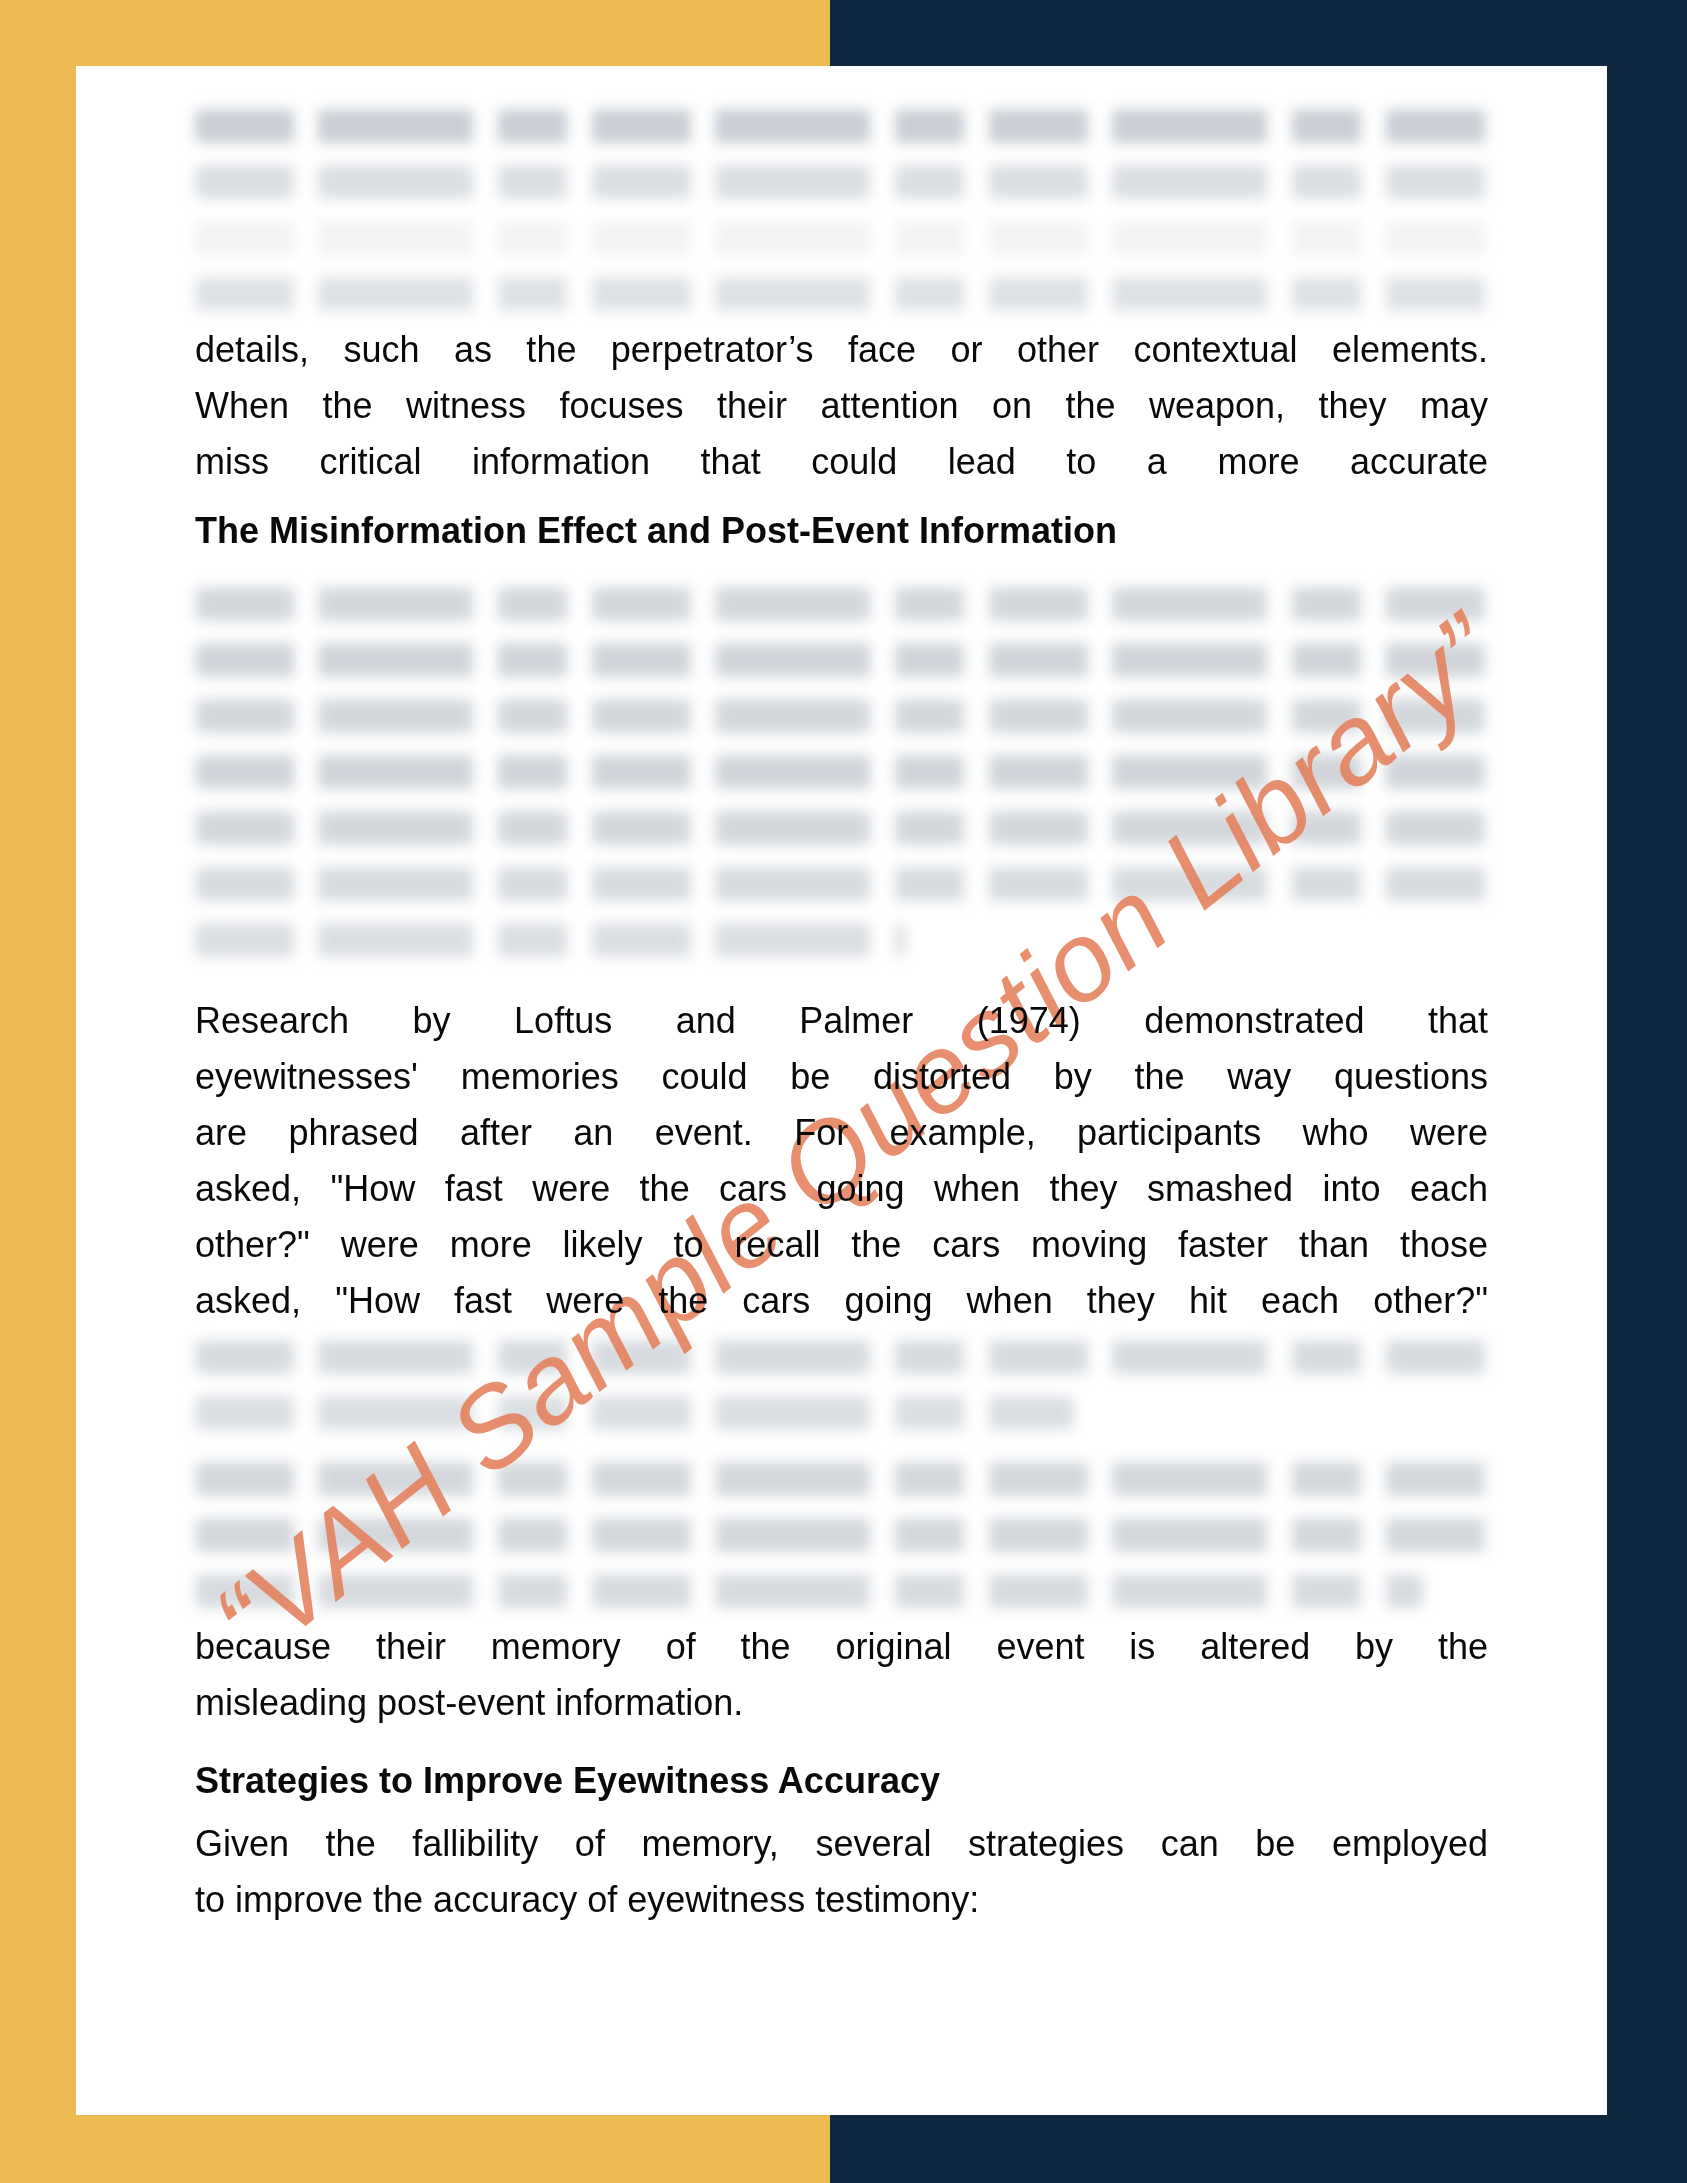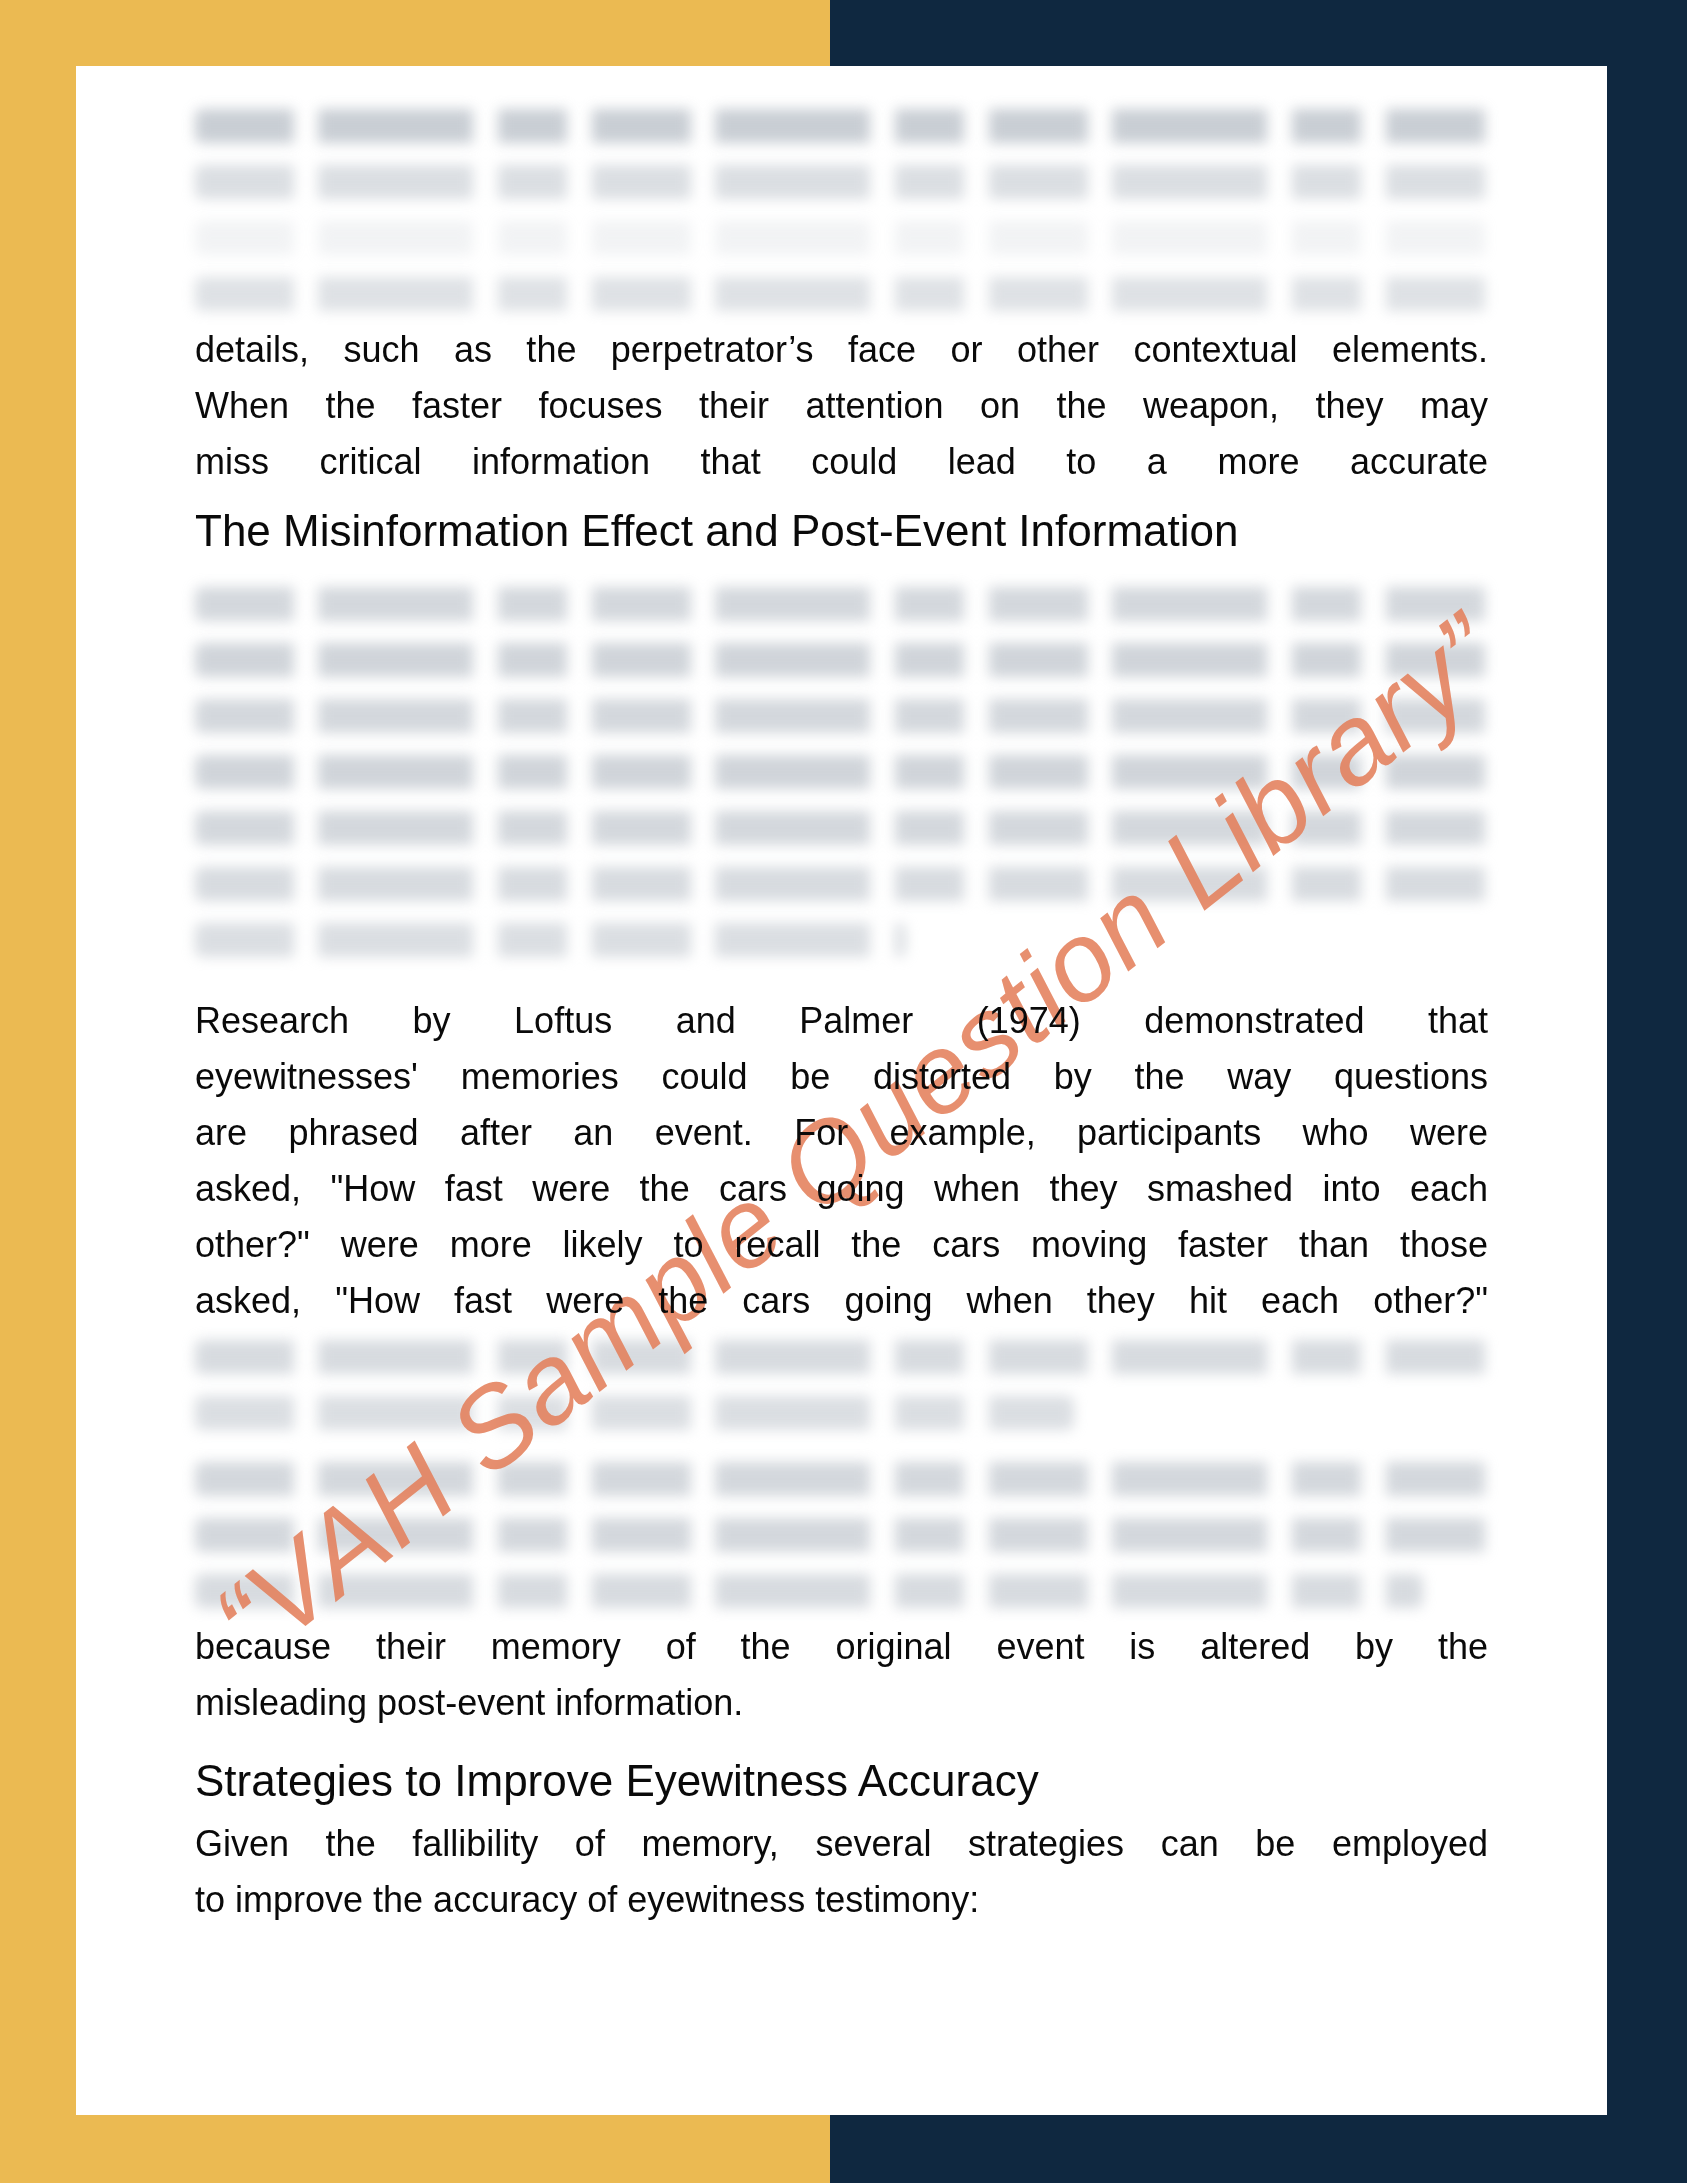--- a/index.html
+++ b/index.html
@@ -45,22 +45,22 @@
     color:#0a0a0a;
     z-index:2;
     white-space:nowrap;
   }
   .line.fill{
     text-align:justify;
     text-align-last:justify;
     white-space:normal;
   }
   .heading .line{
-    font-size:44px;
-    font-weight:normal;
+    font-size:36px;
+    font-weight:bold;
     white-space:nowrap;
   }
   .blur-row{
     height:56px;
     display:flex;
     align-items:center;
     position:relative;
     z-index:0;
   }
   .blurbar{
@@ -94,21 +94,21 @@
           </div>
           <div class="blur-row">
             <div class="blurbar" style="width: 100%; opacity: 0.18;"></div>
           </div>
           <div class="blur-row">
             <div class="blurbar" style="width: 100%; opacity: 0.45;"></div>
           </div>
         </div>
         <div class="block para">
           <div class="line fill">details, such as the perpetrator’s face or other contextual elements.</div>
-          <div class="line fill">When the faster focuses their attention on the weapon, they may</div>
+          <div class="line fill">When the witness focuses their attention on the weapon, they may</div>
           <div class="line fill">miss critical information that could lead to a more accurate</div>
         </div>
         <div class="block heading" style="margin-top: 13.2px;">
           <div class="line">The Misinformation Effect and Post-Event Information</div>
         </div>
         <div class="block blur" style="margin-top: 16.5px;">
           <div class="blur-row">
             <div class="blurbar" style="width: 100%; opacity: 0.6;"></div>
           </div>
           <div class="blur-row">

